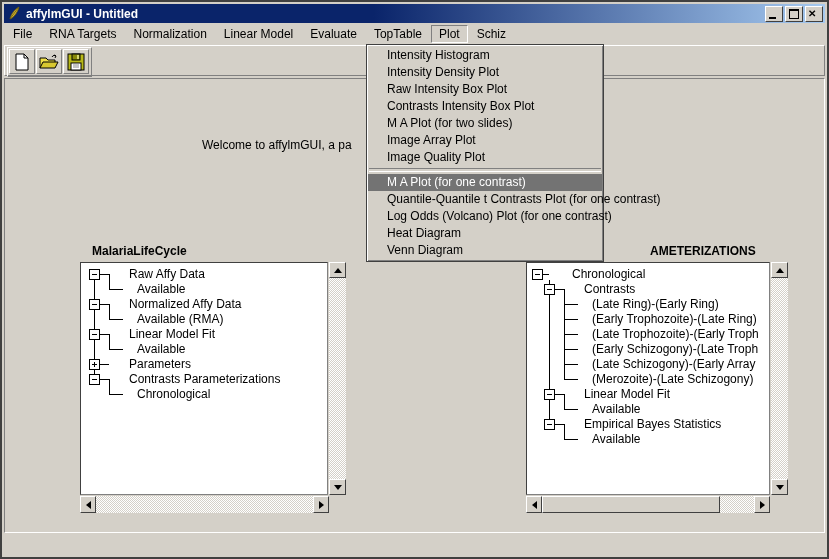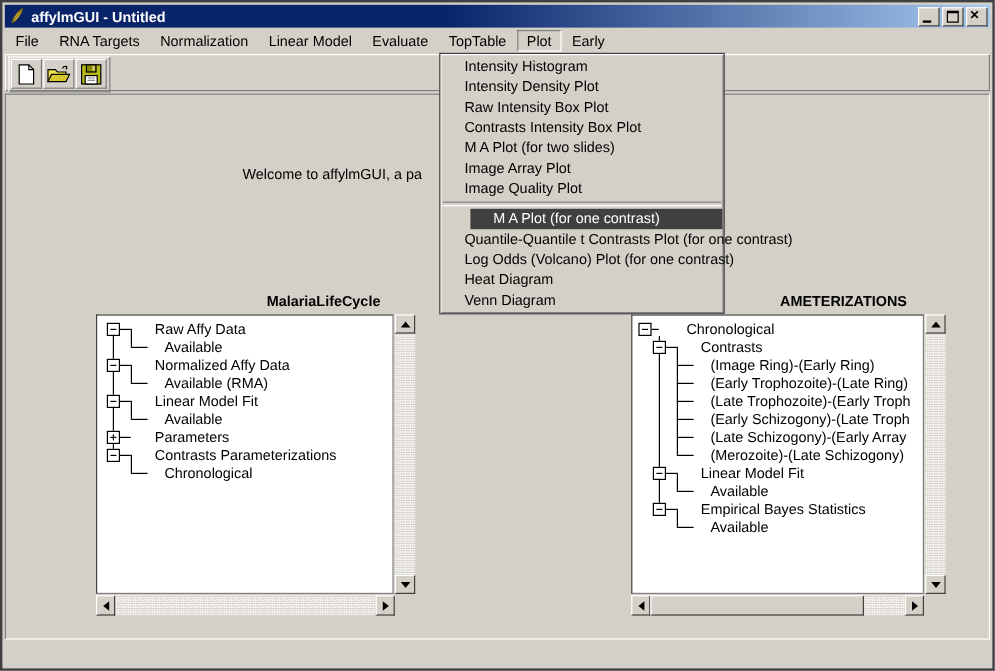--- a/index.html
+++ b/index.html
@@ -53,21 +53,21 @@
   .tri{width:0;height:0;}
   .tri.up{border-left:4px solid transparent;border-right:4px solid transparent;border-bottom:5px solid #000;}
   .tri.down{border-left:4px solid transparent;border-right:4px solid transparent;border-top:5px solid #000;}
   .tri.left{border-top:4px solid transparent;border-bottom:4px solid transparent;border-right:5px solid #000;}
   .tri.right{border-top:4px solid transparent;border-bottom:4px solid transparent;border-left:5px solid #000;}
   
   .dropdown{position:absolute;left:364px;top:42px;width:238px;background:#d4d0c8;z-index:50;
             border:1px solid #404040;box-shadow:inset 1px 1px 0 #fff,inset -1px -1px 0 #808080;
             padding:2px 1px;box-sizing:border-box;font-size:12px;}
   .dditem{height:17px;line-height:17px;padding-left:19px;white-space:nowrap;color:#000;}
-  .dditem.hl{background:#404040;color:#fff;margin-left:24px;}
+  .dditem.hl{background:#737373;color:#fff;}
   .ddsep{height:2px;margin:2px 1px;border-top:1px solid #808080;border-bottom:1px solid #fff;}
 </style>
 </head>
 <body>
 
 <div class="window">
 
   <div class="titlebar">
     <svg class="appicon" viewBox="0 0 15 15">
       <path d="M3 13 C4 8, 8 3, 12 1 C11 5, 8 10, 5 12 Z" fill="#d8b830" stroke="#6a5a10" stroke-width="0.8"></path>
@@ -88,21 +88,21 @@
   </div>
 
   <div class="menubar" id="menubar">
       <div class="menuitem">File</div>
       <div class="menuitem">RNA Targets</div>
       <div class="menuitem">Normalization</div>
       <div class="menuitem">Linear Model</div>
       <div class="menuitem">Evaluate</div>
       <div class="menuitem">TopTable</div>
       <div class="menuitem active">Plot</div>
-      <div class="menuitem">Early</div>
+      <div class="menuitem">Schiz</div>
     </div>
 
   <div class="toolbarstrip">
     <div class="toolgroup">
       <div class="toolbtn">
         <svg width="16" height="18" viewBox="0 0 16 18">
           <path d="M2 1 H10 L14 5 V17 H2 Z" fill="#fff" stroke="#000"></path>
           <path d="M10 1 L10 5 L14 5" fill="none" stroke="#000"></path>
         </svg>
       </div>
@@ -123,21 +123,21 @@
           <line x1="6" y1="14" x2="12" y2="14" stroke="#888"></line>
         </svg>
       </div>
     </div>
   </div>
 
   <div class="content"></div>
 
   <div class="welcome">Welcome to affylmGUI, a pa</div>
 
-  <div class="treetitle" style="left:90px;top:242px;width:225px;text-align:right;">MalariaLifeCycle</div>
+  <div class="treetitle" style="left:90px;top:242px;width:225px;text-align:left;">MalariaLifeCycle</div>
   <div class="listbox" style="left:78px;top:260px;width:248px;height:233px;">
     <div class="treecanvas" id="ltree">
         <div class="tline" style="left: 13px; top: 11px; width: 1px; height: 105px;"></div>
         <div class="tline" style="left: 19px; top: 11px; width: 9px; height: 1px;"></div>
         <div class="tline" style="left: 28px; top: 11px; width: 1px; height: 15px;"></div>
         <div class="tline" style="left: 28px; top: 26px; width: 14px; height: 1px;"></div>
         <div class="tbox" style="left: 8px; top: 6px;">
           <span class="h"></span>
         </div>
         <div class="trow" style="left: 48px; top: 4px;">Raw Affy Data</div>
@@ -209,21 +209,21 @@
         <div class="tline" style="left: 37px; top: 41px; width: 14px; height: 1px;"></div>
         <div class="tline" style="left: 37px; top: 56px; width: 14px; height: 1px;"></div>
         <div class="tline" style="left: 37px; top: 71px; width: 14px; height: 1px;"></div>
         <div class="tline" style="left: 37px; top: 86px; width: 14px; height: 1px;"></div>
         <div class="tline" style="left: 37px; top: 101px; width: 14px; height: 1px;"></div>
         <div class="tline" style="left: 37px; top: 116px; width: 14px; height: 1px;"></div>
         <div class="tbox" style="left: 17px; top: 21px;">
           <span class="h"></span>
         </div>
         <div class="trow" style="left: 57px; top: 19px;">Contrasts</div>
-        <div class="trow" style="left: 65px; top: 34px;">(Image Ring)-(Early Ring)</div>
+        <div class="trow" style="left: 65px; top: 34px;">(Late Ring)-(Early Ring)</div>
         <div class="trow" style="left: 65px; top: 49px;">(Early Trophozoite)-(Late Ring)</div>
         <div class="trow" style="left: 65px; top: 64px;">(Late Trophozoite)-(Early Troph</div>
         <div class="trow" style="left: 65px; top: 79px;">(Early Schizogony)-(Late Troph</div>
         <div class="trow" style="left: 65px; top: 94px;">(Late Schizogony)-(Early Array</div>
         <div class="trow" style="left: 65px; top: 109px;">(Merozoite)-(Late Schizogony)</div>
         <div class="tline" style="left: 28px; top: 131px; width: 9px; height: 1px;"></div>
         <div class="tline" style="left: 37px; top: 131px; width: 1px; height: 15px;"></div>
         <div class="tline" style="left: 37px; top: 146px; width: 14px; height: 1px;"></div>
         <div class="tbox" style="left: 17px; top: 126px;">
           <span class="h"></span>

